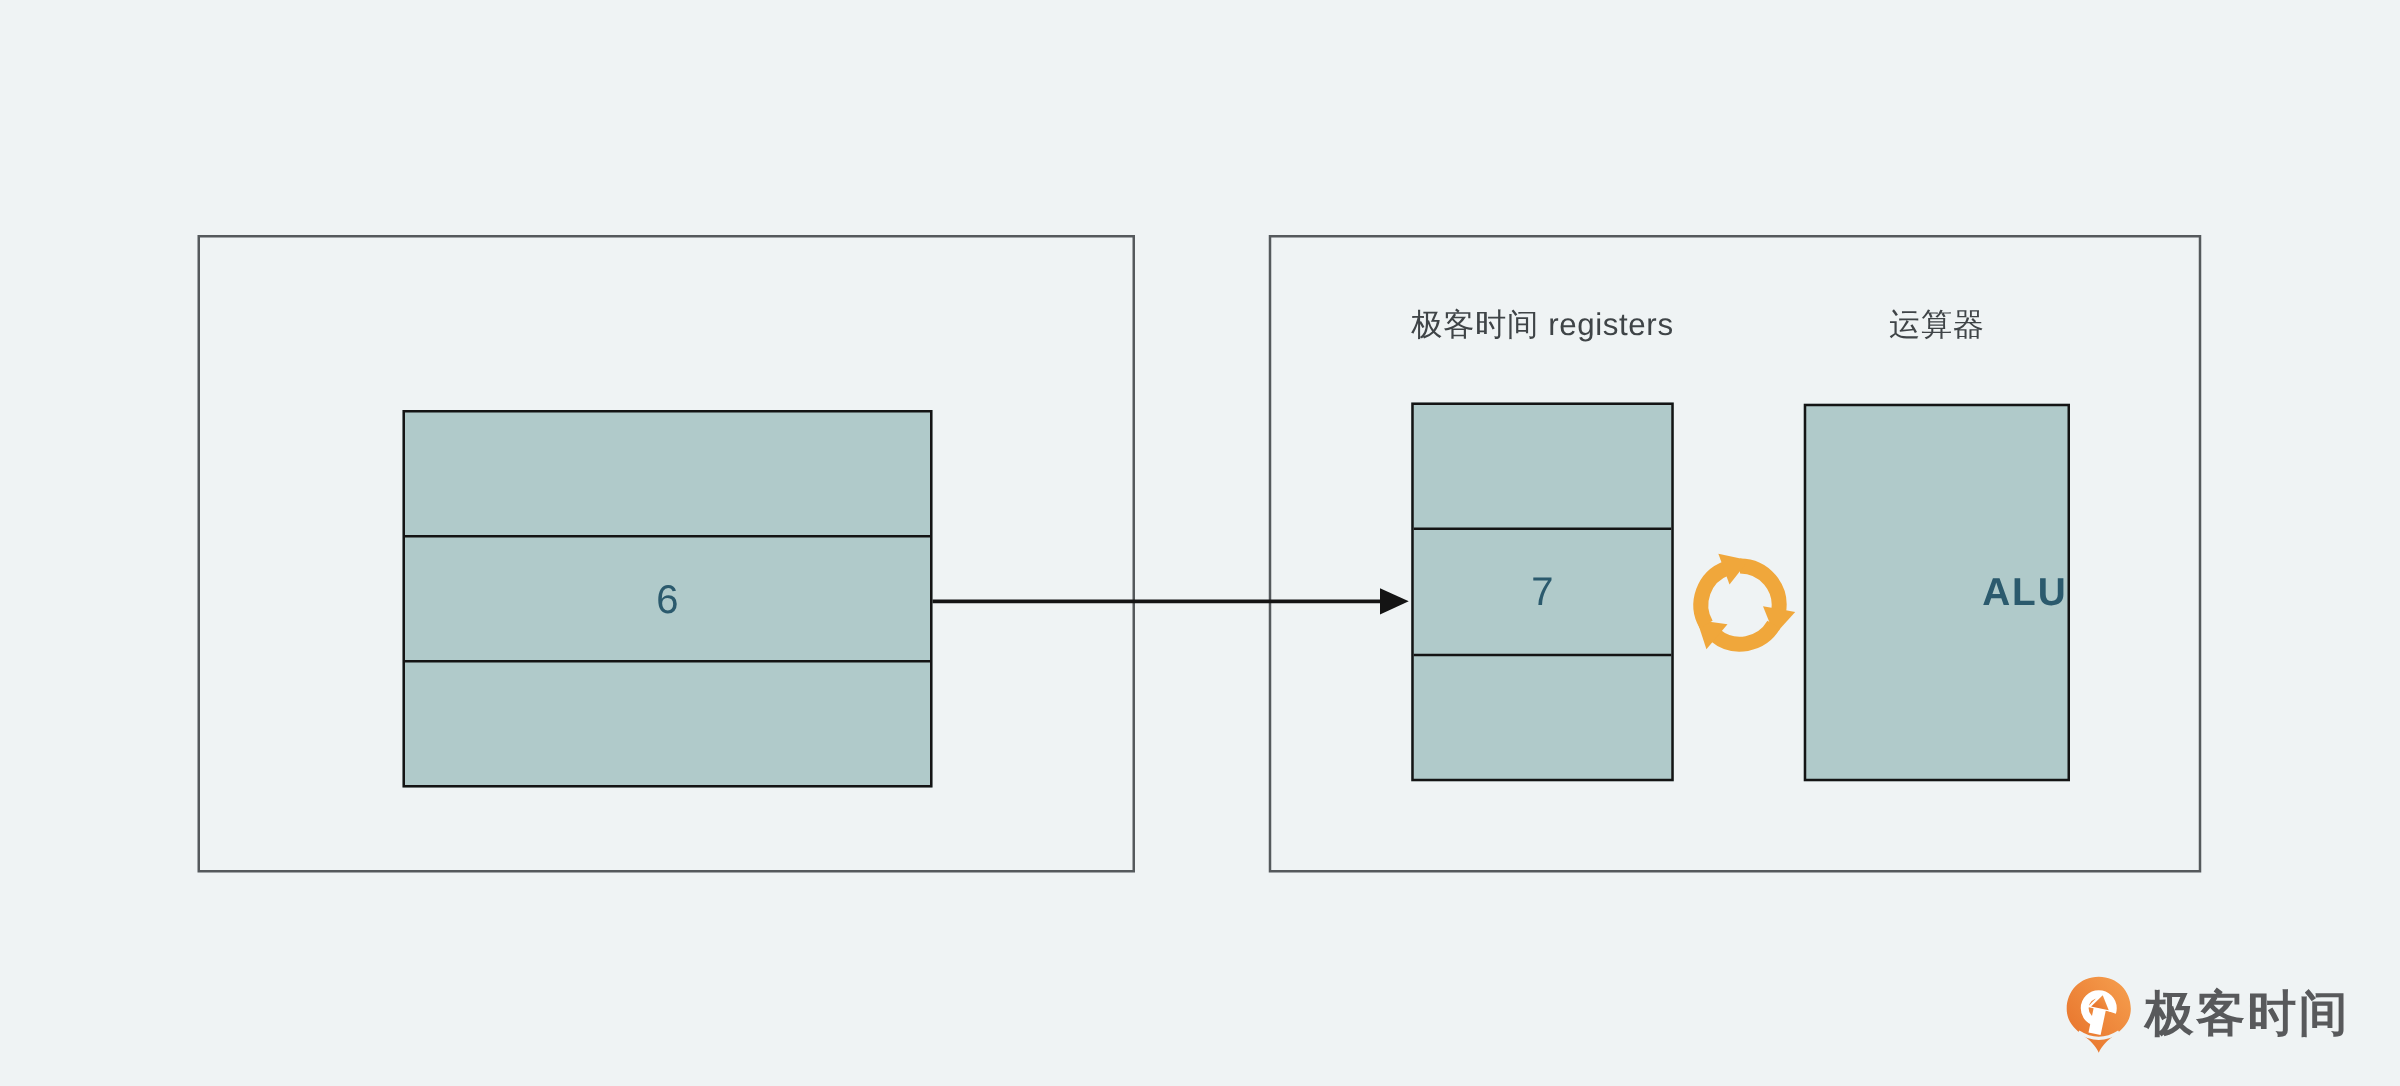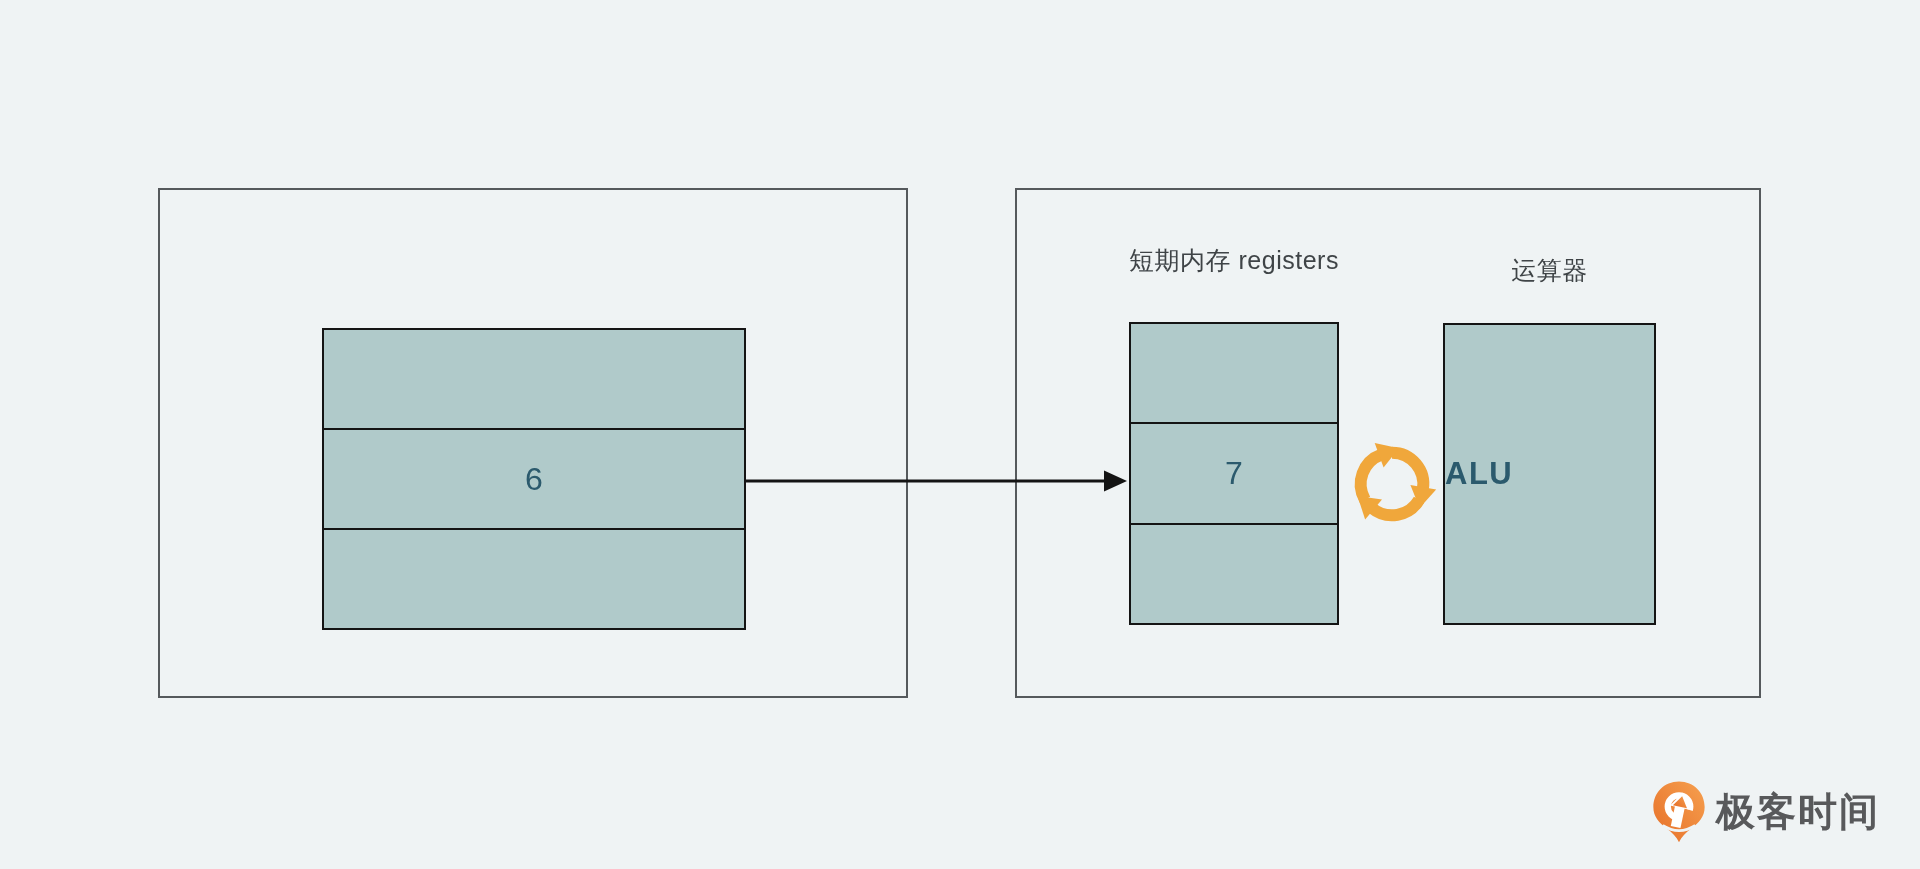--- a/index.html
+++ b/index.html
@@ -60,21 +60,21 @@
   }
   .cell + .cell{
     border-top:2px solid var(--cell-border);
   }
   .alu-box{
     position:absolute;
     background:var(--cell-fill);
     border:2px solid var(--cell-border);
     display:flex;
     align-items:center;
-    justify-content:flex-start;
+    justify-content:flex-end;
   }
   .alu-label{
     font-size:31px;
     font-weight:700;
     letter-spacing:1.5px;
     color:var(--value-text);
   }
   .overlay{
     position:absolute;
     left:0; top:0;
@@ -116,22 +116,22 @@
 
   <div class="panel" style="left:158px; top:188px; width:750px; height:510px;"></div>
 
   <div class="stack" style="left:322px; top:328px; width:424px; height:302px;">
     <div class="cell"></div>
     <div class="cell">6</div>
     <div class="cell"></div>
   </div>
 
   <div class="panel" style="left:1015px; top:188px; width:746px; height:510px;"></div>
-  <div class="panel-title" style="left:1029px; top:245px; width:410px;">短期内存 registers</div>
-  <div class="panel-title" style="left:1443px; top:255px; width:213px;">运算器</div>
+  <div class="panel-title" style="left:1029px; top:245px; width:410px;">极客时间 registers</div>
+  <div class="panel-title" style="left:1443px; top:245px; width:213px;">运算器</div>
 
   <div class="stack" style="left:1129px; top:322px; width:210px; height:303px;">
     <div class="cell"></div>
     <div class="cell">7</div>
     <div class="cell"></div>
   </div>
 
   <div class="alu-box" style="left:1443px; top:323px; width:213px; height:302px;">
     <span class="alu-label">ALU</span>
   </div>

